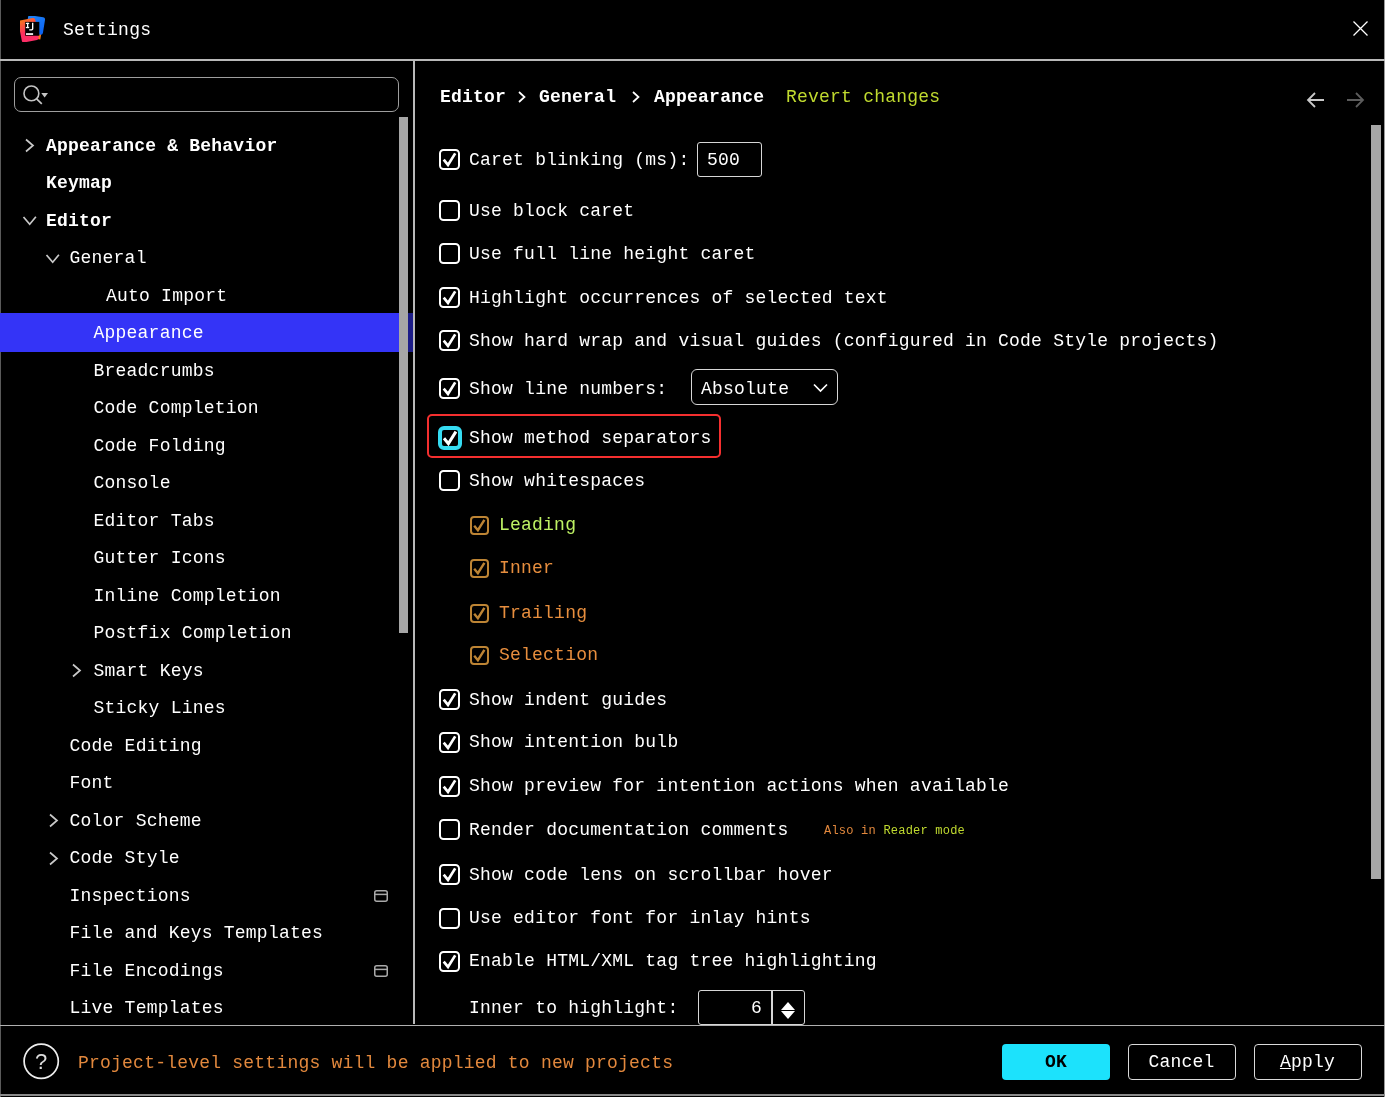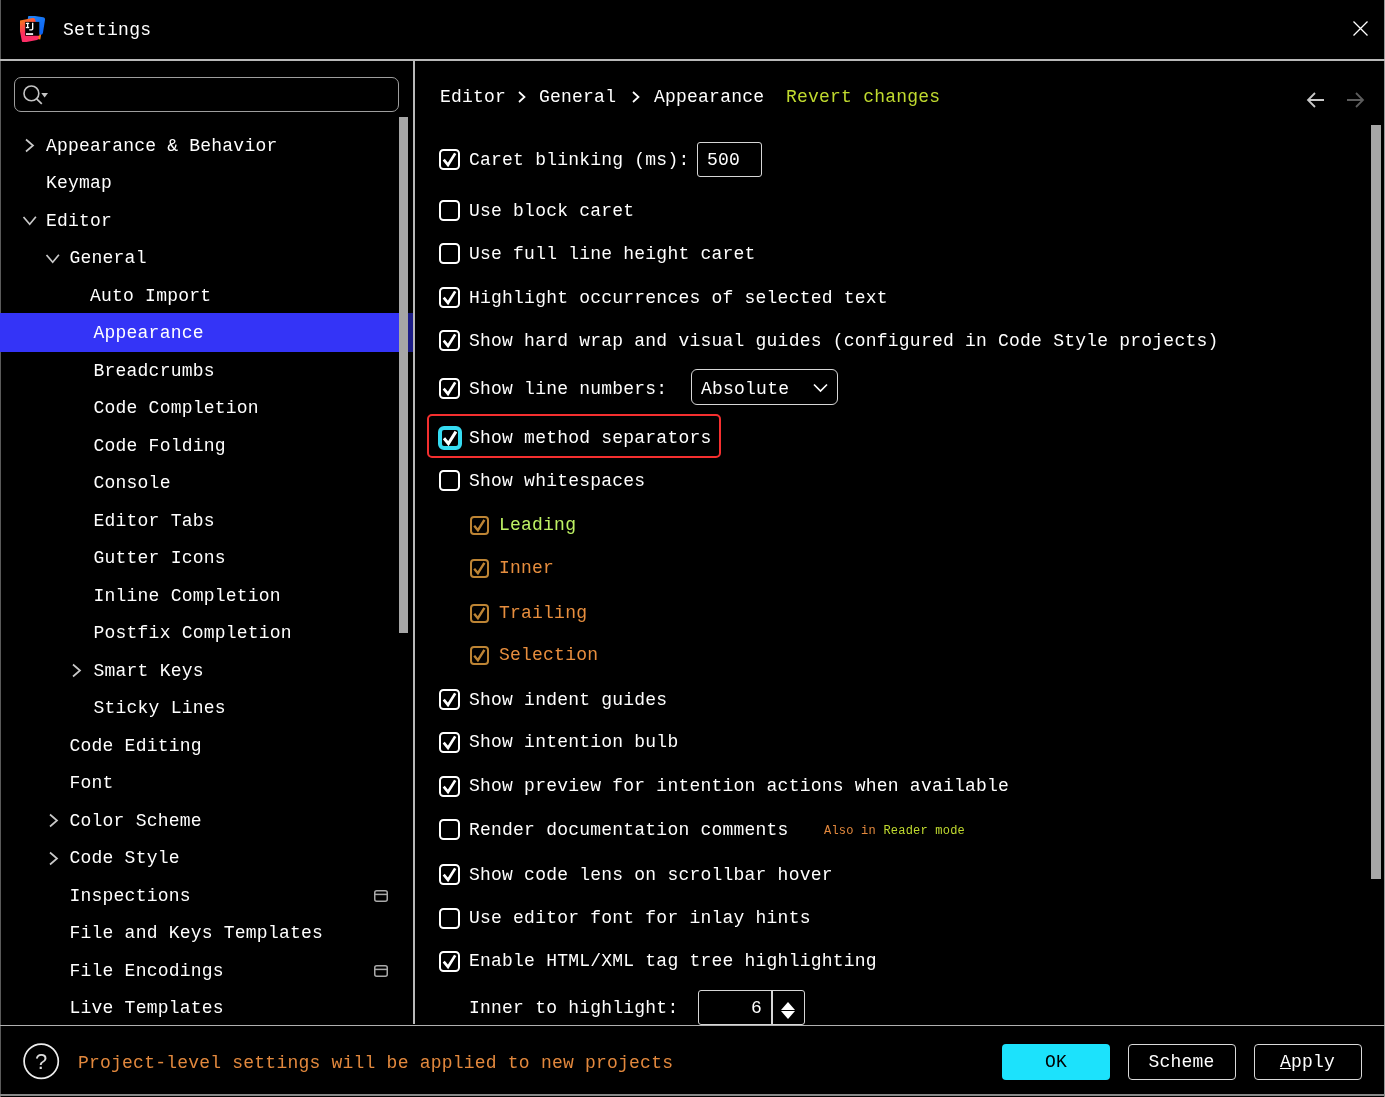--- a/index.html
+++ b/index.html
@@ -1,18 +1,18 @@
 <!DOCTYPE html>
 <html><head><meta charset="utf-8">
 <style>
 *{margin:0;padding:0;box-sizing:border-box}
 html,body{width:1385px;height:1097px;background:#000;overflow:hidden}
 body{font-family:"Liberation Mono",monospace;color:#fff;position:relative}
 .t{position:absolute;font-size:18px;line-height:26px;height:26px;white-space:pre;letter-spacing:0.22px}
-.b{font-weight:normal}
+.b{font-weight:bold}
 .cb{position:absolute;width:21px;height:21px;border:2px solid #fff;border-radius:4.5px}
 .cbo{position:absolute;width:19px;height:19px;border:2px solid #bd8434;border-radius:4px}
 .ck{position:absolute;left:-2px;top:-2px}
 .chev{position:absolute}
 .ibox{position:absolute;border:1.5px solid #d6d6d6;background:#000}
 </style></head>
 <body>
 
 <div style="position:absolute;left:0;top:0;width:1px;height:1097px;background:#5a5a5a"></div>
 <div style="position:absolute;left:1384px;top:0;width:1px;height:1097px;background:#9a9a9a"></div>
@@ -64,21 +64,21 @@
   </svg>
 <div class="t b" style="left:46px;top:170.3px">Keymap</div>
 <div class="t b" style="left:46px;top:207.8px">Editor</div>
 <svg class="chev" style="left:21.8px;top:214.2px" width="15" height="13" viewBox="0 0 15 13">
 <path d="M1.5 3 L7.7 10.3 L13.9 2.8" fill="none" stroke="#c9c9c9" stroke-width="1.7"></path>
   </svg>
 <div class="t" style="left:69.5px;top:245.3px">General</div>
 <svg class="chev" style="left:45.3px;top:251.7px" width="15" height="13" viewBox="0 0 15 13">
 <path d="M1.5 3 L7.7 10.3 L13.9 2.8" fill="none" stroke="#c9c9c9" stroke-width="1.7"></path>
   </svg>
-<div class="t" style="left:90px;top:282.8px">Auto Import</div>
+<div class="t" style="left:106px;top:282.8px">Auto Import</div>
 <div style="position:absolute;left:0;top:313.4px;width:413px;height:38.4px;background:#3434f7"></div>
 <div style="position:absolute;left:398.5px;top:313.4px;width:9.5px;height:38.4px;background:#a6a6a6"></div>
 <div style="position:absolute;left:408px;top:313.4px;width:5px;height:38.4px;background:rgba(0,0,0,0.45)"></div>
 <div class="t" style="left:93.5px;top:320.3px">Appearance</div>
 <div class="t" style="left:93.5px;top:357.8px">Breadcrumbs</div>
 <div class="t" style="left:93.5px;top:395.3px">Code Completion</div>
 <div class="t" style="left:93.5px;top:432.8px">Code Folding</div>
 <div class="t" style="left:93.5px;top:470.3px">Console</div>
 <div class="t" style="left:93.5px;top:507.8px">Editor Tabs</div>
 <div class="t" style="left:93.5px;top:545.3px">Gutter Icons</div>
@@ -239,14 +239,14 @@
 <div style="position:absolute;left:780.5px;top:1010.7px;width:0;height:0;border-left:7.2px solid transparent;border-right:7.2px solid transparent;border-top:8px solid #fff"></div>
 <div style="position:absolute;left:0;top:1024.5px;width:1385px;height:1.7px;background:#b0b0b0"></div>
 <svg class="chev" style="left:23px;top:1042.5px" width="37" height="37" viewBox="0 0 37 37">
 <circle cx="18.2" cy="18.2" r="17.1" fill="none" stroke="#ededed" stroke-width="1.7"></circle>
 <text x="18.2" y="26" font-size="22" fill="#dcdcdc" text-anchor="middle" font-family="Liberation Sans">?</text>
 </svg>
 <div class="t" style="left:78px;top:1049.5px;color:#e2883d">Project-level settings will be applied to new projects</div>
 <div style="position:absolute;left:1002px;top:1043.5px;width:108px;height:36px;background:#1ce2fc;border-radius:4px"></div>
 <div class="t b" style="left:1002px;top:1048.5px;width:108px;text-align:center;color:#000">OK</div>
 <div style="position:absolute;left:1127.5px;top:1043.5px;width:108px;height:36px;border:1.5px solid #dadada;border-radius:4px"></div>
-<div class="t" style="left:1127.5px;top:1048.5px;width:108px;text-align:center">Scheme</div>
+<div class="t" style="left:1127.5px;top:1048.5px;width:108px;text-align:center">Cancel</div>
 <div style="position:absolute;left:1253.5px;top:1043.5px;width:108px;height:36px;border:1.5px solid #dadada;border-radius:4px"></div>
 <div class="t" style="left:1253.5px;top:1048.5px;width:108px;text-align:center"><span style="text-decoration:underline">A</span>pply</div>
 </body></html>

